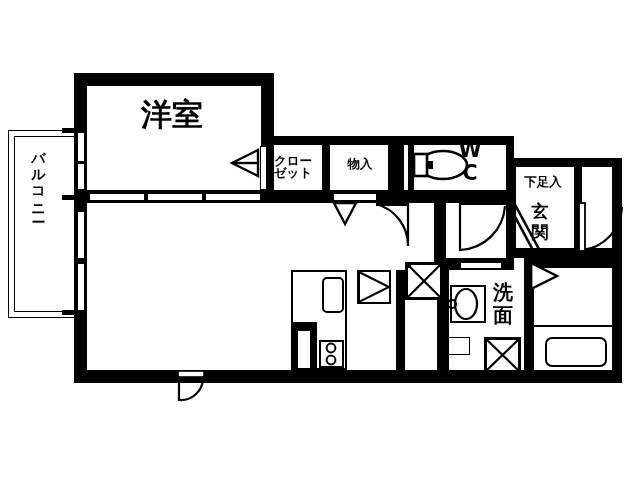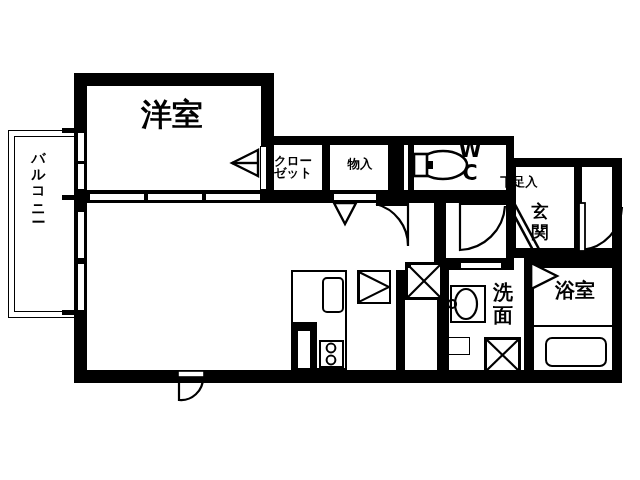--- a/index.html
+++ b/index.html
@@ -131,21 +131,21 @@
   <div class="wall" style="left:396px; top:136px; width:8px; height:58px;"></div>
   <div class="wall" style="left:408px; top:140px; width:6px; height:50px;"></div>
   <div class="wall" style="left:506px; top:136px; width:8px; height:58px;"></div>
   <div class="wall" style="left:396px; top:190px; width:118px; height:13px;"></div>
   <div class="lbl mid" style="left:450px; top:140px; width:40px;">W</div>
   <div class="lbl mid" style="left:450px; top:163px; width:40px;">C</div>
 
   <div class="wall" style="left:514px; top:158px; width:68px; height:9px;"></div>
   <div class="wall" style="left:506px; top:158px; width:10px; height:48px;"></div>
   <div class="wall" style="left:574px; top:158px; width:8px; height:48px;"></div>
-  <div class="lbl tiny" style="left:484px; top:176px; width:70px;">下足入</div>
+  <div class="lbl tiny" style="left:508px; top:176px; width:70px;">下足入</div>
 
   <div class="wall" style="left:506px; top:200px; width:10px; height:54px;"></div>
   <div class="wall" style="left:574px; top:200px; width:8px; height:54px;"></div>
   <div class="wall" style="left:574px; top:158px; width:48px; height:9px;"></div>
   <div class="wall" style="left:612px; top:158px; width:10px; height:100px;"></div>
   <div class="wall" style="left:506px; top:248px; width:116px; height:10px;"></div>
   <div class="lbl small" style="left:520px; top:203px; width:40px; font-size:17px;">玄</div>
   <div class="lbl small" style="left:520px; top:224px; width:40px; font-size:17px;">関</div>
 
   <div class="wall" style="left:434px; top:200px; width:12px; height:70px;"></div>
@@ -162,21 +162,20 @@
 
   <div class="thin2" style="left:405px; top:262px; width:38px; height:38px;"></div>
 
   <div class="thin2" style="left:484px; top:337px; width:37px; height:36px;"></div>
 
   <div class="hair" style="left:448px; top:337px; width:22px; height:18px;"></div>
 
   <div class="wall" style="left:524px; top:258px; width:98px; height:10px;"></div>
   <div class="wall" style="left:612px; top:258px; width:10px; height:125px;"></div>
   <div class="wall" style="left:524px; top:370px; width:98px; height:13px;"></div>
-  <div class="lbl small" style="left:540px; top:280px; width:70px; font-size:20px;">浴室</div>
 
   <div class="thin" style="left:545px; top:337px; width:62px; height:30px; border-radius:7px;"></div>
 
   <div class="hair" style="left:534px; top:325px; width:78px; height:0px; border-width:0 0 2px 0;"></div>
 
   <div class="thin" style="left:291px; top:270px; width:56px; height:100px;"></div>
   <div class="wall" style="left:291px; top:322px; width:26px; height:9px;"></div>
   <div class="wall" style="left:291px; top:322px; width:7px; height:48px;"></div>
   <div class="wall" style="left:310px; top:322px; width:7px; height:48px;"></div>
 

